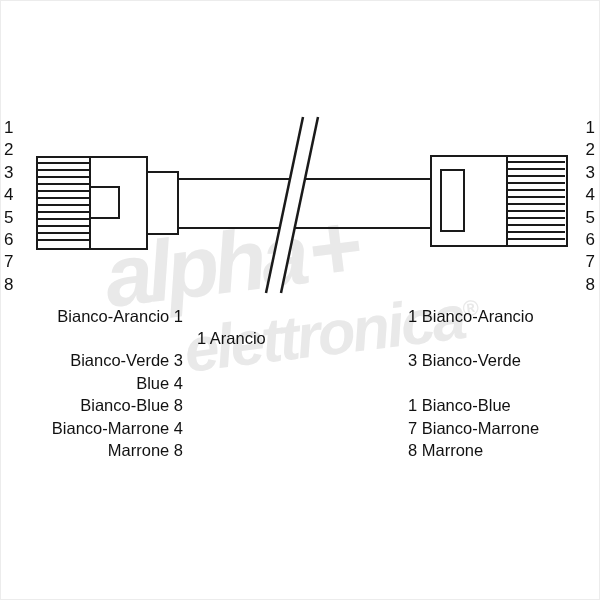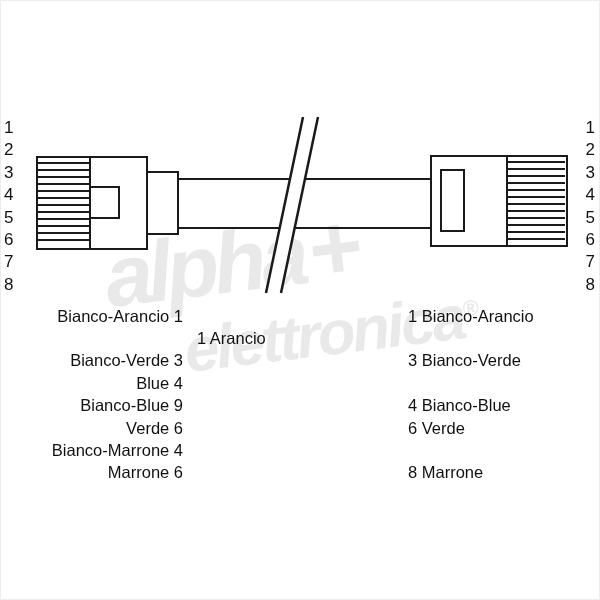--- a/index.html
+++ b/index.html
@@ -144,36 +144,32 @@
       <span><span class="wire-line"></span></span>
       <span class="wire-right">3 Bianco-Verde</span>
     </div>
 
     <div class="wire-row">
       <span class="wire-left">Blue 4</span>
       <span><span class="wire-line"></span></span>
     </div>
 
     <div class="wire-row">
-      <span class="wire-left">Bianco-Blue 9</span>
+      <span class="wire-left">Bianco-Blue 8</span>
       <span><span class="wire-line"></span></span>
-      <span class="wire-right">4 Bianco-Blue</span>
+      <span class="wire-right">1 Bianco-Blue</span>
     </div>
 
-    <div class="wire-row">
-      <span class="wire-left">Verde 6</span>
-      <span><span class="wire-line"></span></span>
-      <span class="wire-right">6 Verde</span>
-    </div>
 
     <div class="wire-row">
       <span class="wire-left">Bianco-Marrone 4</span>
       <span><span class="wire-line"></span></span>
+      <span class="wire-right">7 Bianco-Marrone</span>
     </div>
 
     <div class="wire-row">
-      <span class="wire-left">Marrone 6</span>
+      <span class="wire-left">Marrone 8</span>
       <span><span class="wire-line"></span></span>
       <span class="wire-right">8 Marrone</span>
     </div>
 
   </div>
 </div>
 
 </body></html>

